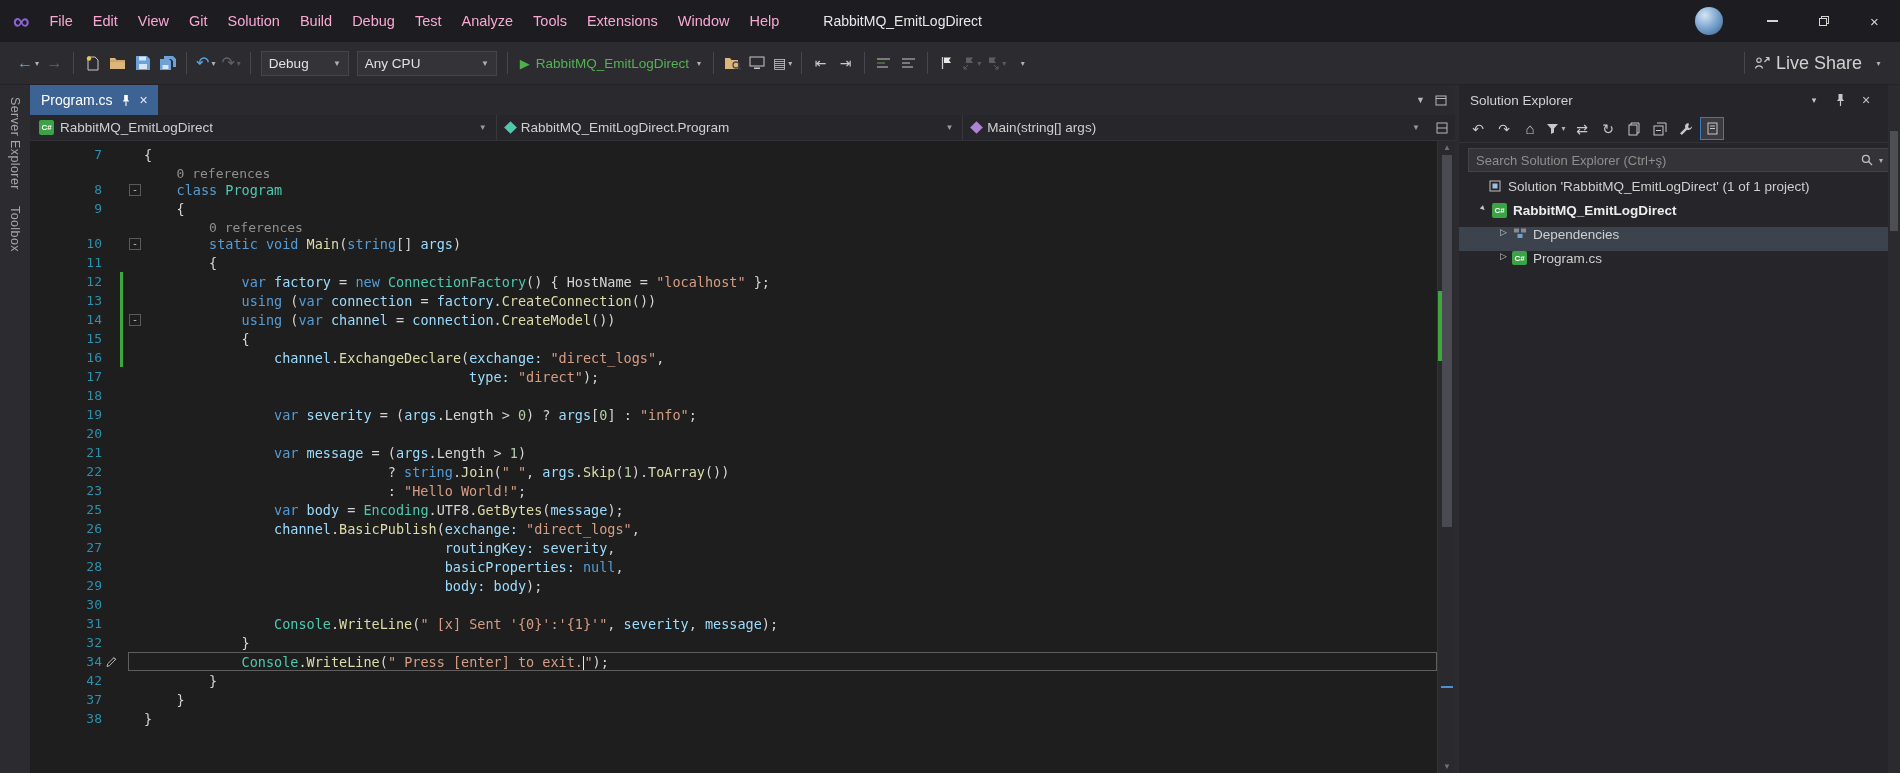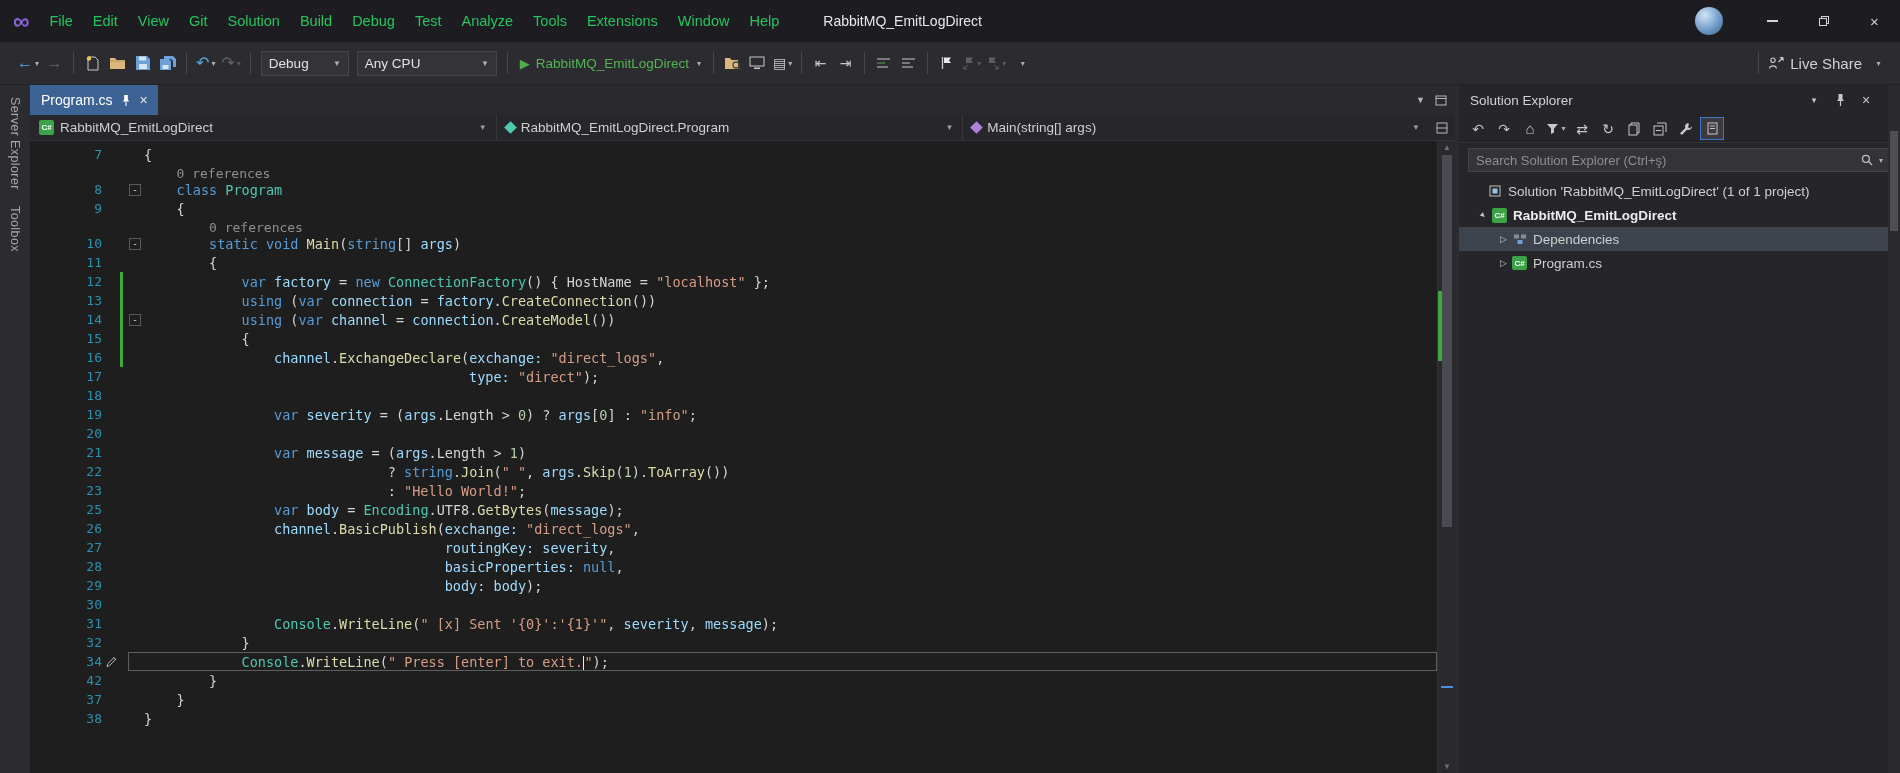--- a/index.html
+++ b/index.html
@@ -4,21 +4,21 @@
 <style>
   *{box-sizing:border-box;margin:0;padding:0}
   html,body{width:1900px;height:773px;overflow:hidden}
   body{background:#1e1e1e;font-family:"Liberation Sans",sans-serif;font-size:14px;color:#cccccc;cursor:default}
   .app{width:1900px;height:773px;display:flex;flex-direction:column}
 
   
   .titlebar{flex:0 0 42px;background:#1d1d21;display:flex;align-items:center}
   .vs-logo{color:#8a63d2;font-size:23px;font-weight:bold;margin:0 10px 0 13px;line-height:42px}
   .menubar{display:flex}
-  .menu-item{padding:0 10px;line-height:42px;font-size:14.5px;color:#22c55e}
+  .menu-item{padding:0 10px;line-height:42px;font-size:14.5px;color:#f9a8d4}
   .title-search{margin-left:26px;width:262px;height:26px;background:#43434b;border:1px solid #55555e;border-radius:2px;display:flex;align-items:center;padding:0 8px;color:#a3a3a8;font-size:13.5px}
   .title-search .ph{flex:1}
   .window-title{margin-left:34px;color:#e8e8e8;font-size:14px;white-space:nowrap}
   .tb-flex{flex:1}
   .avatar{width:28px;height:28px;border-radius:50%;background:radial-gradient(circle at 35% 30%,#d3e4f5,#6f9cc9 55%,#3c5e85);flex:0 0 28px}
   .win-controls{display:flex;margin-left:24px}
   .win-btn{width:51px;height:42px;display:flex;align-items:center;justify-content:center;color:#d4d4d4;font-size:15px}
   .min-bar{width:11px;height:1.5px;background:#d4d4d4;display:inline-block}
 
   
@@ -31,21 +31,21 @@
   .tsep{width:1px;height:22px;background:#47474d;margin:0 6px;flex:0 0 1px}
   .combo{height:25px;background:#333338;border:1px solid #45454c;display:flex;align-items:center;padding:0 7px;margin:0 4px;color:#e2e2e2;font-size:13.5px}
   .combo .cbx-chev{margin-left:auto;font-size:8px;color:#b0b0b0;padding-left:10px}
   .combo.debug{width:88px}
   .combo.platform{width:140px}
   .start-btn{display:flex;align-items:center;background:none;border:none;margin:0 6px;gap:6px;font-family:inherit}
   .play{color:#4db04d;font-size:13px}
   .start-label{color:#54b354;font-size:13.5px}
   .glyph-ic{font-size:14px;line-height:1;color:#c8c8c8}
   .tb-right{margin-left:auto;display:flex;align-items:center}
-  .ls-label{margin-left:6px;font-size:15px;color:#d0d0d0}
+  .ls-label{margin-left:6px;font-size:18px;color:#d0d0d0}
 
   
   .main{flex:1;display:flex;min-height:0}
   .left-strip{flex:0 0 30px;background:#2c2c30;display:flex;flex-direction:column;align-items:center;padding-top:12px;gap:16px}
   .vtab{writing-mode:vertical-rl;color:#a6a6a6;font-size:12.5px;letter-spacing:.4px;white-space:nowrap}
 
   .editor-col{flex:1;display:flex;flex-direction:column;min-width:0;background:#1e1e1e}
   .tab-row{flex:0 0 30px;background:#2a2a2e;display:flex;align-items:stretch}
   .doc-tab{background:#3d6394;color:#ffffff;display:flex;align-items:center;padding:0 9px 0 11px;gap:8px;font-size:14px}
   .tab-close{font-size:14px;line-height:1;color:#e8e8e8;padding:0 1px}
@@ -92,21 +92,21 @@
   .se{flex:0 0 441px;background:#25252a;display:flex;flex-direction:column;position:relative}
   .se-header{flex:0 0 30px;display:flex;align-items:center;padding:0 14px 0 11px;color:#d2d2d2;font-size:13.5px}
   .hicons{margin-left:auto;display:flex;gap:6px;align-items:center}
   .hbtn{width:20px;height:20px;display:flex;align-items:center;justify-content:center;color:#c8c8c8}
   .se-toolbar{flex:0 0 28px;display:flex;align-items:center;padding:0 7px;gap:2px;border-bottom:1px solid #323237}
   .sbtn{height:23px;min-width:24px;display:flex;align-items:center;justify-content:center;color:#c8c8c8;padding:0 2px}
   .sbtn.hl{border:1px solid #3b78c4;background:#3a3a40}
   .se-search{margin:5px 9px 4px 9px;height:24px;background:#333338;border:1px solid #434349;display:flex;align-items:center;padding:0 7px;color:#8f8f8f;font-size:13px}
   .se-search .ph{flex:1}
   .se-tree{flex:1;padding-top:3px;font-size:13.5px}
-  .trow{height:24px;display:flex;align-items:center;color:#cfcfcf;margin-right:12px;white-space:nowrap}
+  .trow{height:24px;display:flex;align-items:flex-start;color:#cfcfcf;margin-right:12px;white-space:nowrap}
   .trow.sel{background:#3d434d}
   .texp{width:13px;flex:0 0 13px;font-size:9px;color:#c8c8c8;text-align:center}
   .texp.exp{transform:rotate(45deg)}
   .ticon{width:19px;flex:0 0 19px;display:flex;justify-content:center;margin-right:4px}
   .t-bold{font-weight:bold;color:#ececec}
   .se-scroll{position:absolute;right:0;top:0;bottom:0;width:12px;background:#2b2b2f}
   .se-thumb{position:absolute;left:2px;top:46px;width:8px;height:100px;background:#4e4e55}
 </style>
 </head>
 <body>

